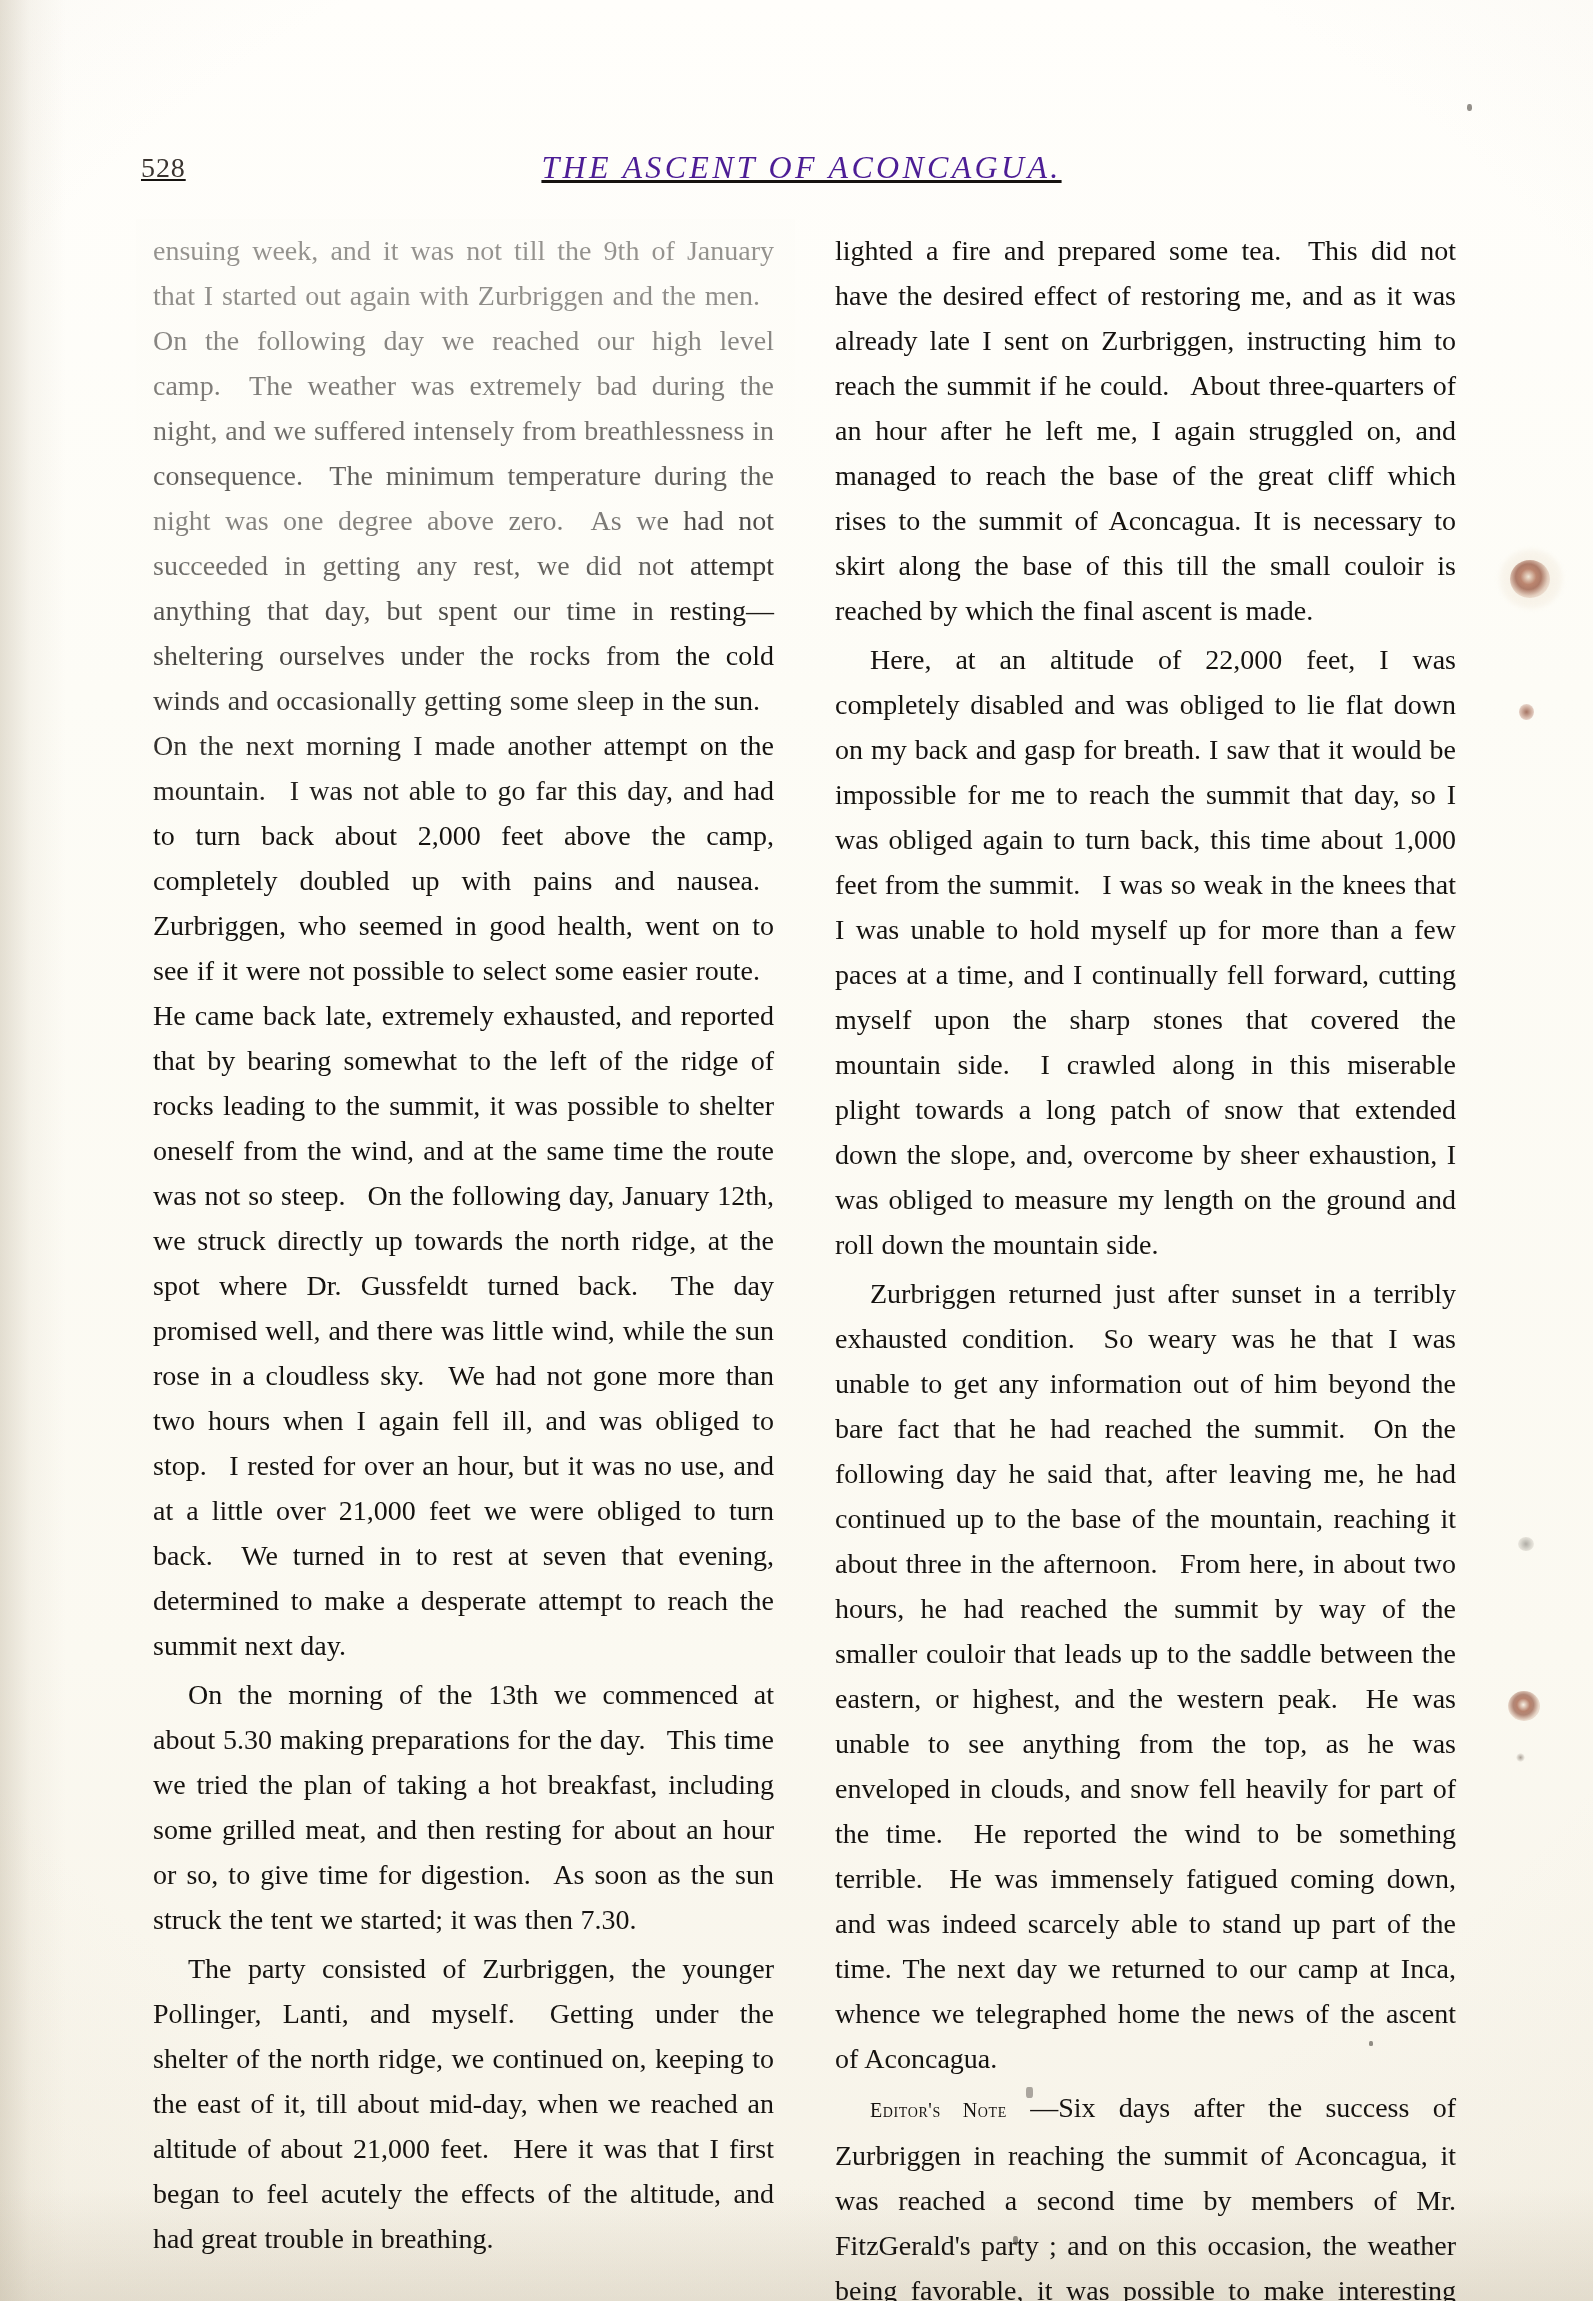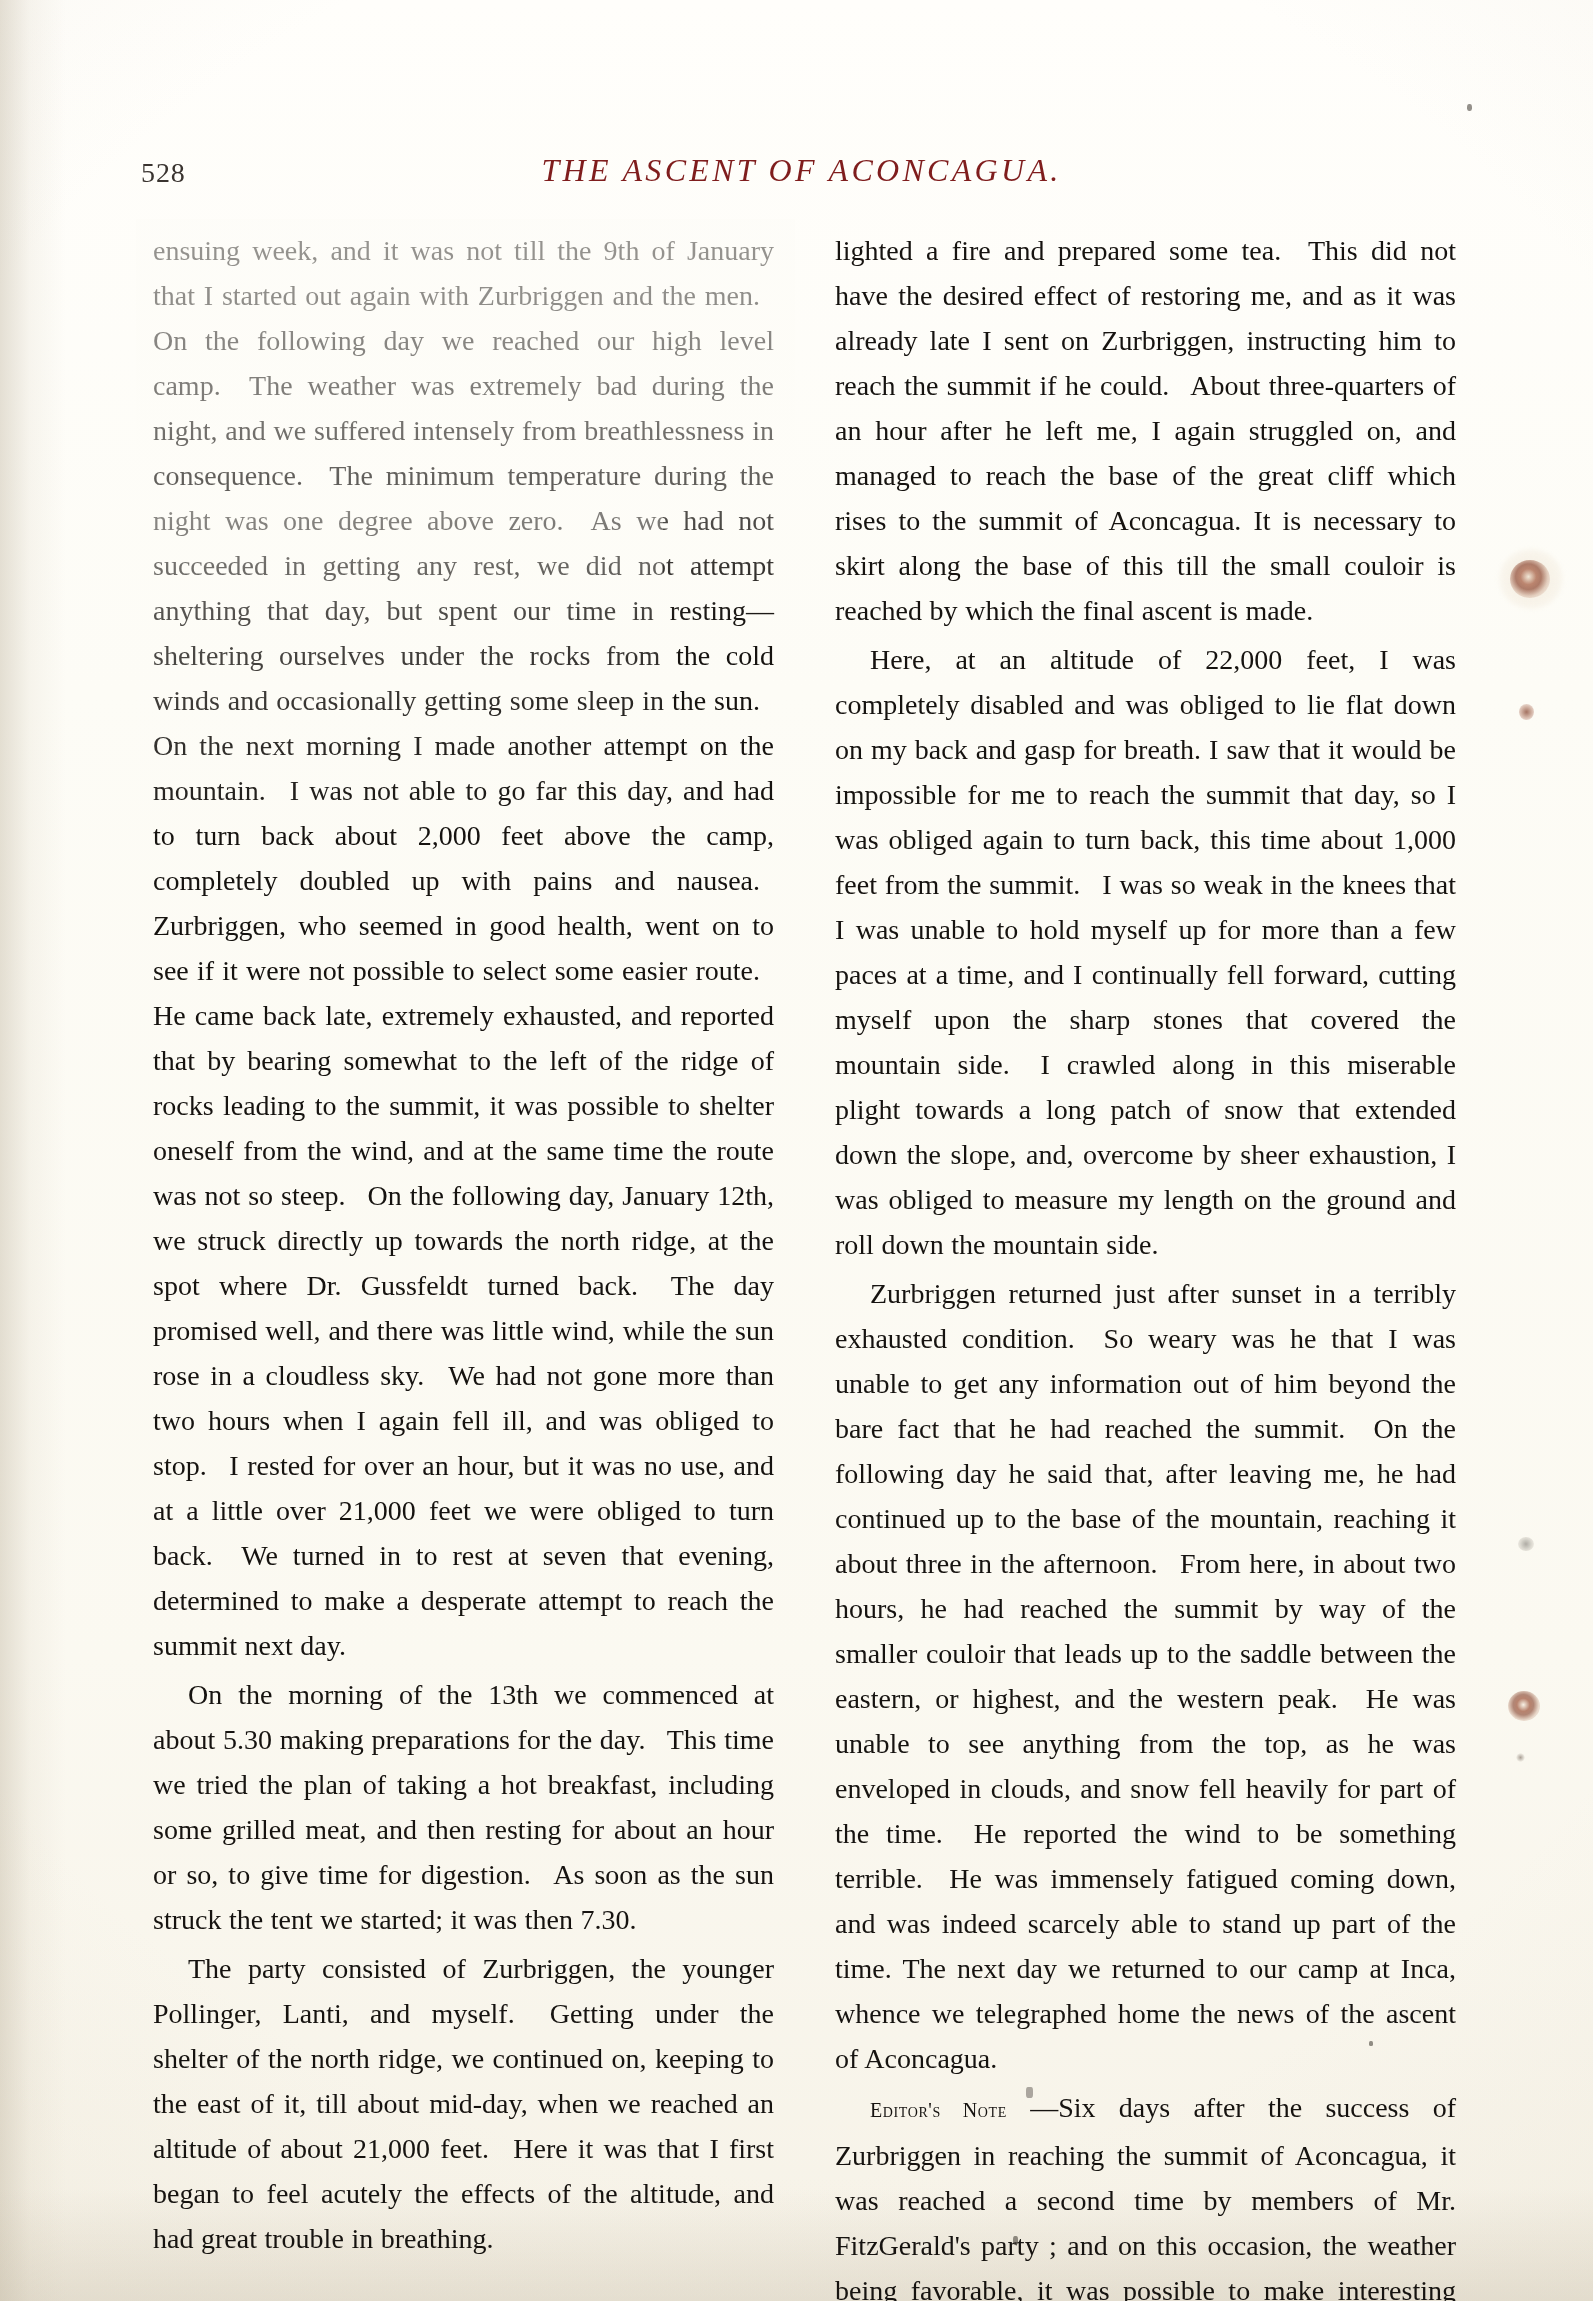--- a/index.html
+++ b/index.html
@@ -41,37 +41,38 @@
   }
 
   
   .runhead {
     position: absolute;
     left: 141px;
     right: 141px;
     top: 146px;
     height: 43px;
     display: flex;
-    align-items: flex-end;
+    align-items: center;
+    text-decoration: underline;
   }
   .folio {
     font-family: "Liberation Serif", "DejaVu Serif", serif;
     font-size: 28px;
     letter-spacing: 0.9px;
     color: #3a3430;
     width: 132px;
     flex: 0 0 132px;
   }
   .runhead-title {
     flex: 1 1 auto;
     text-align: center;
     font-style: italic;
     font-size: 32px;
     letter-spacing: 3.3px;
-    color: #7f1d1d;
+    color: #4c1d95;
     padding-right: 122px;
     white-space: nowrap;
   }
 
   
   .columns {
     position: absolute;
     top: 224px;
     left: 149px;
     width: 1311px;

